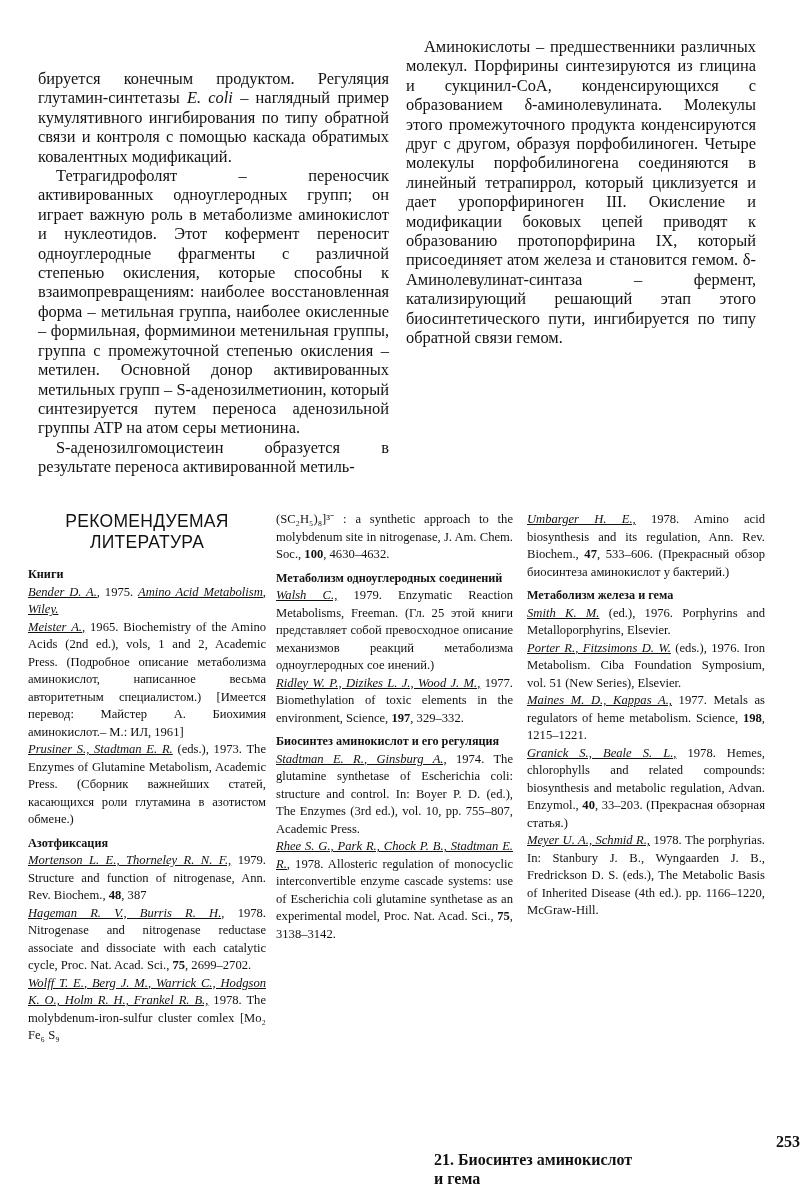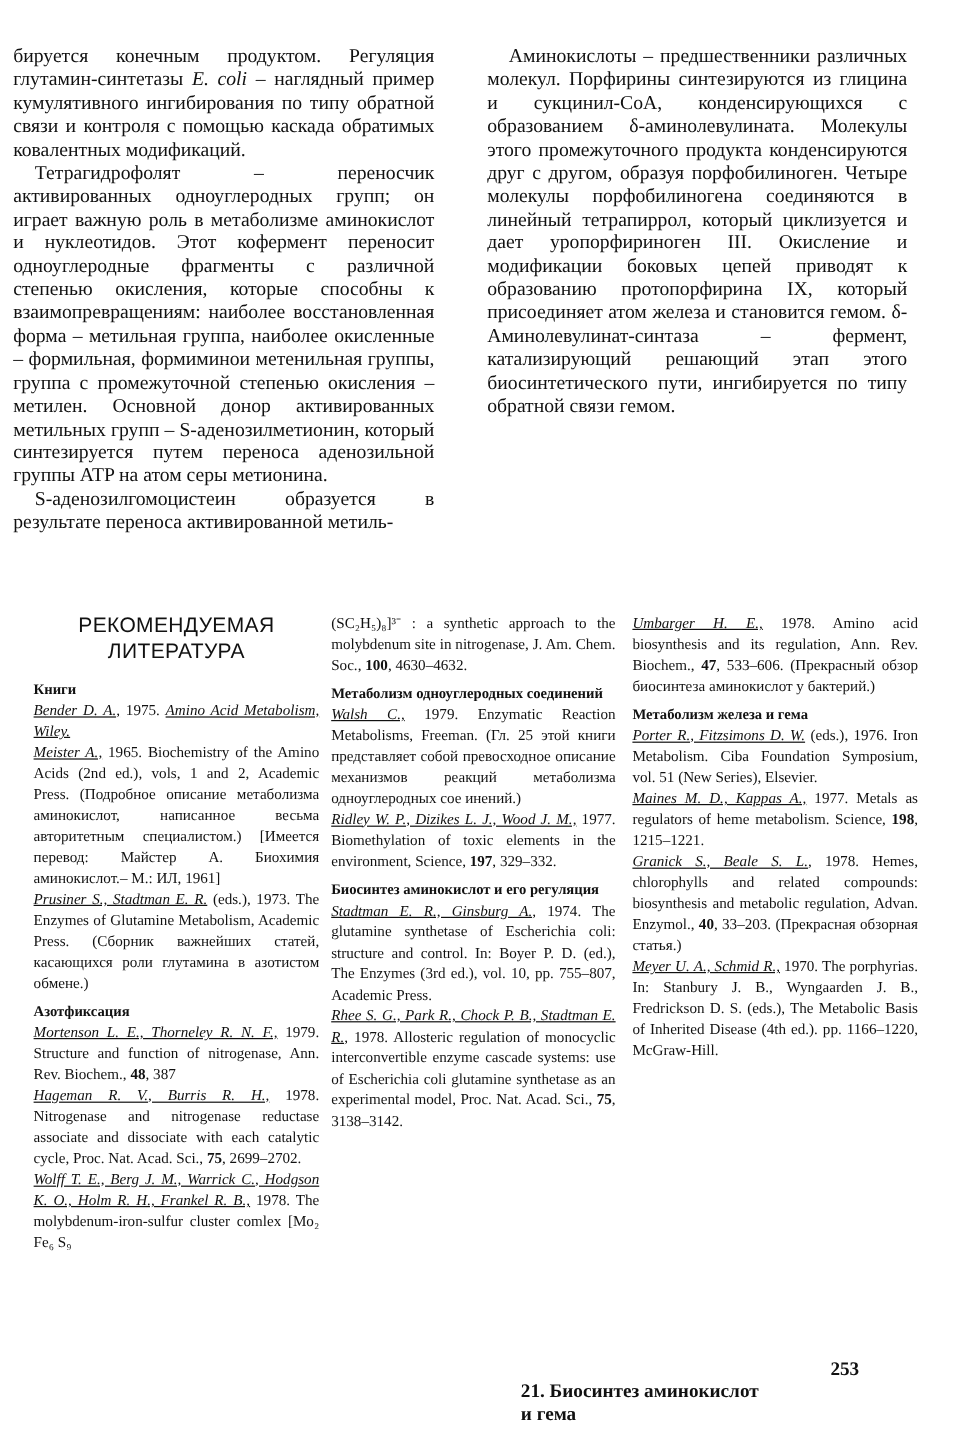--- a/index.html
+++ b/index.html
@@ -5,21 +5,21 @@
   html, body { margin: 0; padding: 0; background: #ffffff; }
   body { width: 805px; height: 1200px; position: relative; overflow: hidden; color: #111; }
   .page { position: absolute; left: 0; top: 0; width: 805px; height: 1200px; }
   .body-col {
     position: absolute; top: 37px; width: 351px;
     font-family: "Liberation Serif", serif; font-size: 16.4px; line-height: 19.4px;
     text-align: justify;
   }
   .body-col p { margin: 0; text-indent: 0; }
   .body-col p.indent { text-indent: 18px; }
-  #col-left { left: 11px; }
+  #col-left { left: 38px; margin-top: 32px; }
   #col-right { left: 406px; width: 350px; }
   .ref-col {
     position: absolute; top: 511px;
     font-family: "Liberation Serif", serif; font-size: 12.6px; line-height: 17.5px;
     text-align: justify;
   }
   #ref-left { left: 28px; width: 238px; }
   #ref-mid { left: 276px; width: 237px; }
   #ref-right { left: 527px; width: 238px; }
   .section-title {
@@ -32,21 +32,21 @@
   }
   .sub-head.spaced { margin-top: 6px; }
   .ref { margin: 0; }
   .ref i { font-style: italic; text-decoration: underline; }
   .ref b { font-weight: bold; }
   .footer-title {
     position: absolute; left: 434px; top: 1114px;
     font-family: "Liberation Serif", serif; font-weight: bold; font-size: 16px; line-height: 19px; margin-top: 36px;
   }
   .page-number {
-    position: absolute; left: 692px; top: 1132px;
+    position: absolute; left: 776px; top: 1132px;
     font-family: "Liberation Serif", serif; font-weight: bold; font-size: 16px; line-height: 19px;
   }
 </style>
 </head>
 <body>
 
 <div class="page">
 
   <div class="body-col" id="col-left">
     <p><span>бируется конечным продуктом. Регуляция глутамин-синтетазы </span><i>E. coli</i><span> – наглядный пример кумулятивного ингибирования по типу обратной связи и контроля с помощью каскада обратимых ковалентных модификаций.</span></p>
@@ -80,24 +80,25 @@
 
     <div class="sub-head spaced">Биосинтез аминокислот и его регуляция</div>
     <p class="ref"><i>Stadtman E. R., Ginsburg A.,</i><span> 1974. The glutamine synthetase of Escherichia coli: structure and control. In: Boyer P. D. (ed.), The Enzymes (3rd ed.), vol. 10, pp. 755–807, Academic Press.</span></p>
     <p class="ref"><i>Rhee S. G., Park R., Chock P. B., Stadtman E. R.,</i><span> 1978. Allosteric regulation of monocyclic interconvertible enzyme cascade systems: use of Escherichia coli glutamine synthetase as an experimental model, Proc. Nat. Acad. Sci., </span><b>75</b><span>, 3138–3142.</span></p>
   </div>
 
   <div class="ref-col" id="ref-right">
     <p class="ref"><i>Umbarger H. E.,</i><span> 1978. Amino acid biosynthesis and its regulation, Ann. Rev. Biochem., </span><b>47</b><span>, 533–606. (Прекрасный обзор биосинтеза аминокислот у бактерий.)</span></p>
 
     <div class="sub-head spaced">Метаболизм железа и гема</div>
+    <p class="ref"><i>Smith K. M.</i><span> (ed.), 1976. Porphyrins and Metalloporphyrins, Elsevier.</span></p>
     <p class="ref"><i>Porter R., Fitzsimons D. W.</i><span> (eds.), 1976. Iron Metabolism. Ciba Foundation Symposium, vol. 51 (New Series), Elsevier.</span></p>
     <p class="ref"><i>Maines M. D., Kappas A.,</i><span> 1977. Metals as regulators of heme metabolism. Science, </span><b>198</b><span>, 1215–1221.</span></p>
     <p class="ref"><i>Granick S., Beale S. L.,</i><span> 1978. Hemes, chlorophylls and related compounds: biosynthesis and metabolic regulation, Advan. Enzymol., </span><b>40</b><span>, 33–203. (Прекрасная обзорная статья.)</span></p>
-    <p class="ref"><i>Meyer U. A., Schmid R.,</i><span> 1970. The porphyrias. In: Stanbury J. B., Wyngaarden J. B., Fredrickson D. S. (eds.), The Metabolic Basis of Inherited Disease (4th ed.). pp. 1166–1220, McGraw-Hill.</span></p>
+    <p class="ref"><i>Meyer U. A., Schmid R.,</i><span> 1978. The porphyrias. In: Stanbury J. B., Wyngaarden J. B., Fredrickson D. S. (eds.), The Metabolic Basis of Inherited Disease (4th ed.). pp. 1166–1220, McGraw-Hill.</span></p>
   </div>
 
   <div class="footer-title">
     <div>21. Биосинтез аминокислот</div>
     <div>и гема</div>
   </div>
   <div class="page-number">253</div>
 </div>
 
 </body></html>

